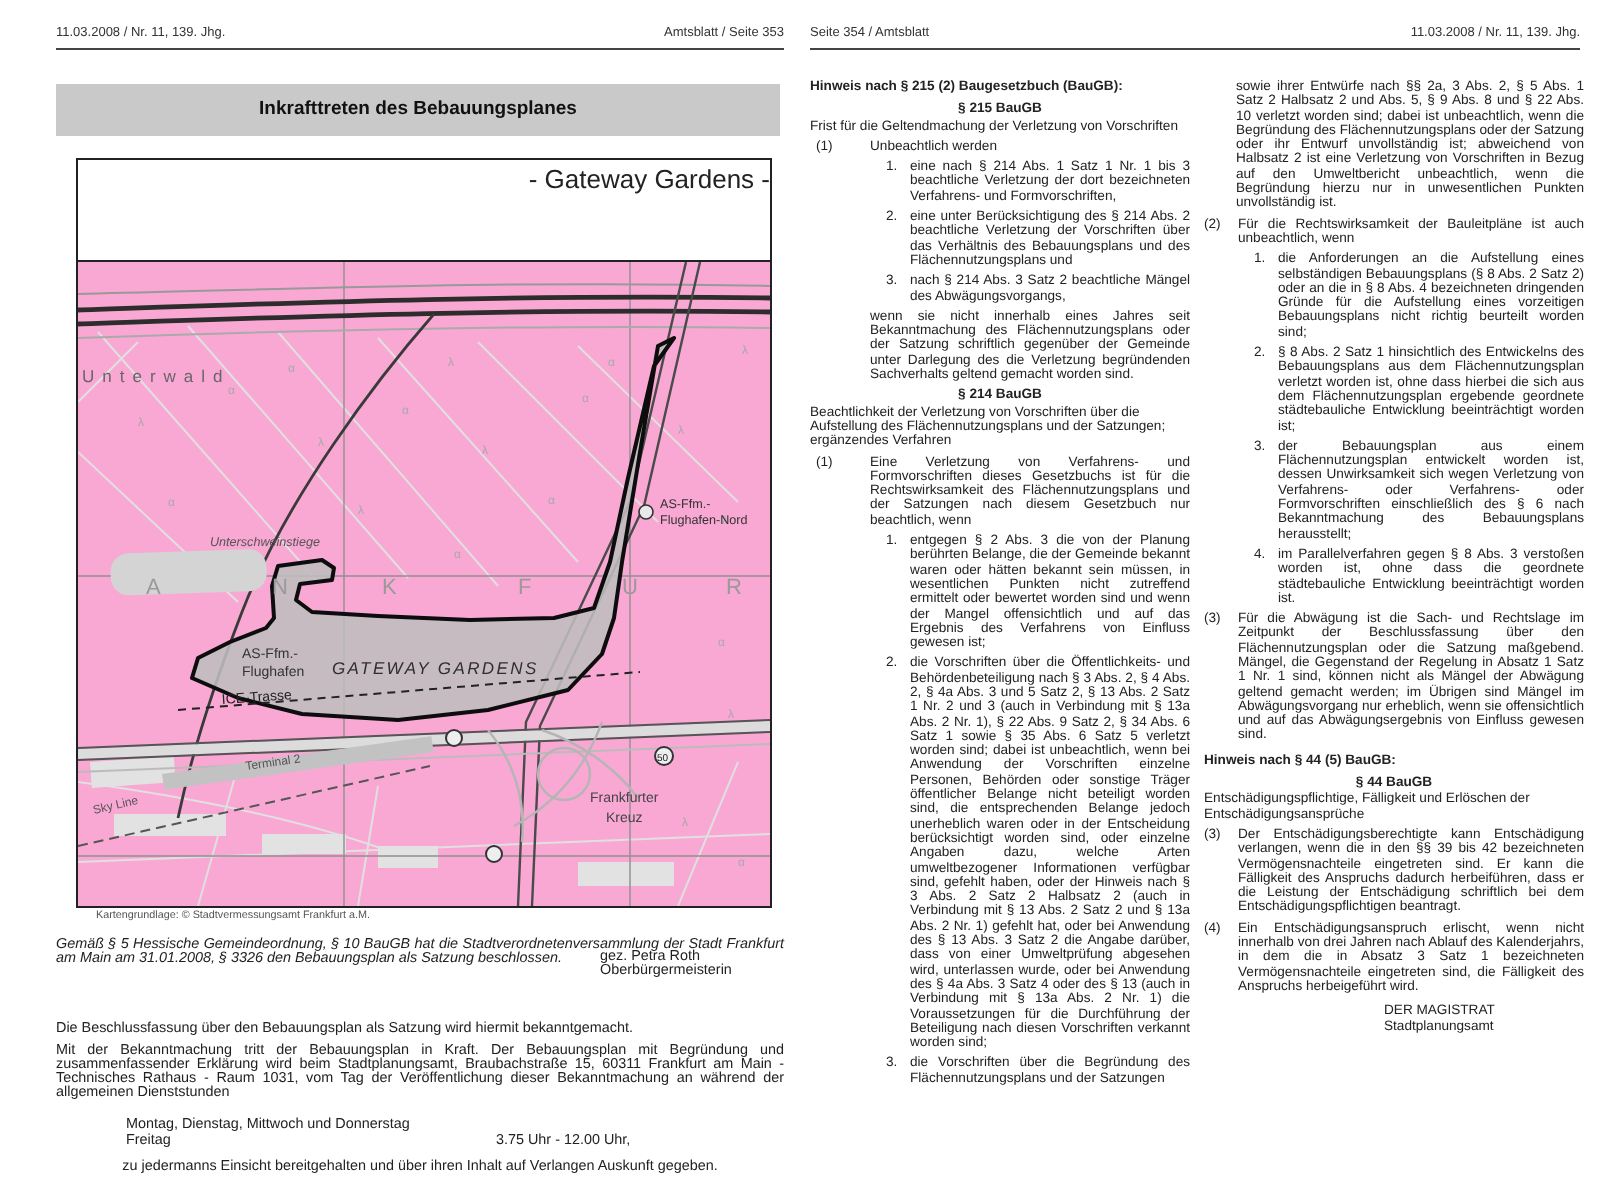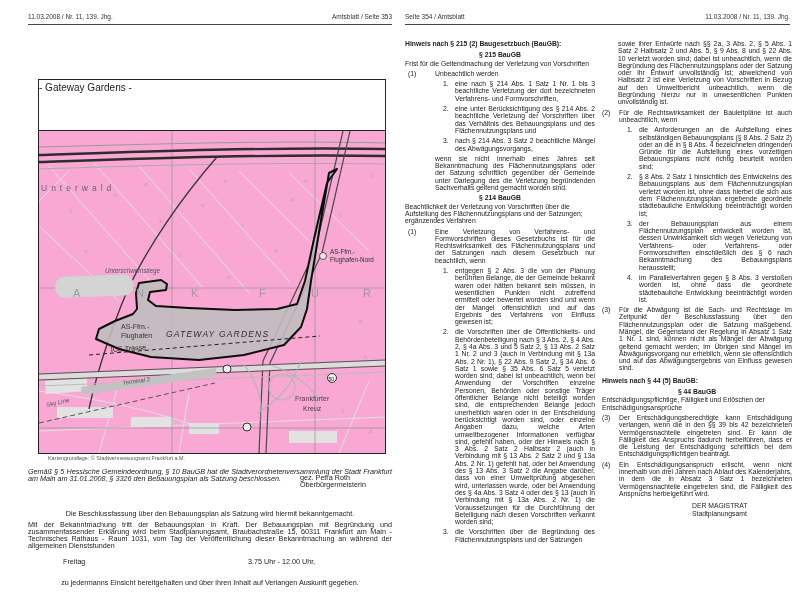--- a/index.html
+++ b/index.html
@@ -14,21 +14,21 @@
   .phead .hr{position:absolute;right:0;top:0;}
   .phead .rule{position:absolute;left:0;right:0;top:11px;border-top:1px solid #444;}
   
   .title-bar{
     position:absolute;left:28px;top:42px;width:362px;height:26px;
     background:#c9c9c9;text-align:center;line-height:26px;
     font-size:9.5px;font-weight:bold;color:#111;
   }
   .plan-box{position:absolute;left:38px;top:79px;width:346px;height:373px;border:1px solid #222;background:#fff;}
   .plan-title{margin-top:7px;text-align:center;font-size:12.5px;color:#222;}
-  .plan-sub{margin-top:2px;text-align:left;font-size:10px;color:#222;}
+  .plan-sub{margin-top:2px;text-align:right;font-size:13px;color:#222;}
   .map-wrap{position:absolute;left:0;top:50px;width:346px;height:322px;border-top:1px solid #222;overflow:hidden;background:#f9a8d4;}
   .map-caption{position:absolute;left:48px;top:455px;font-size:5.4px;color:#555;}
   .lbody{position:absolute;left:28px;width:364px;font-size:7.2px;line-height:7.1px;text-align:justify;color:#222;}
   .sig{position:absolute;left:300px;top:474px;font-size:7.2px;line-height:7.4px;color:#222;}
   .hours{position:absolute;left:28px;top:558px;width:364px;font-size:7.2px;line-height:7.6px;color:#222;}
   .hours .row{display:flex;}
   .hours .days{display:inline-block;width:185px;margin-left:35px;flex:none;}
   
   .rcol{position:absolute;top:40px;width:190px;font-size:6.8px;line-height:7.3px;text-align:justify;color:#222;}
   .col1{left:405px;}
@@ -55,20 +55,21 @@
 
 <div class="canvas">
 
   <section class="abs" style="left:0;top:0;width:400px;height:600px;">
     <div class="phead" style="left:28px;width:364px;">
       <span class="hl">11.03.2008 / Nr. 11, 139. Jhg.</span>
       <span class="hr">Amtsblatt / Seite 353</span>
       <span class="rule"></span>
     </div>
 
+    <div class="title-bar">Inkrafttreten des Bebauungsplanes</div>
 
     <div class="plan-box">
       <div class="plan-sub">- Gateway Gardens -</div>
 
       <div class="map-wrap">
         <svg width="346" height="322" viewBox="0 0 346 322" xmlns="http://www.w3.org/2000/svg">
 
           <g stroke="#e0e0e0" stroke-width="1" fill="none">
             <path d="M10,35 L120,160"></path>
               <path d="M55,32 L165,158"></path>
@@ -201,26 +202,27 @@
 
     <div class="map-caption">Kartengrundlage: © Stadtvermessungsamt Frankfurt a.M.</div>
 
     <p class="lbody" style="top:468px;margin:0;font-style:italic;">Gemäß § 5 Hessische Gemeindeordnung, § 10 BauGB hat die Stadtverordnetenversammlung der Stadt Frankfurt am Main am 31.01.2008, § 3326 den Bebauungsplan als Satzung beschlossen.</p>
 
     <div class="sig">
       <div>gez. Petra Roth</div>
       <div>Oberbürgermeisterin</div>
     </div>
 
-    <p class="lbody" style="top:510px;margin:0;text-align:center;">Die Beschlussfassung über den Bebauungsplan als Satzung wird hiermit bekanntgemacht.</p>
+    <p class="lbody" style="top:510px;margin:0;text-align:left;">Die Beschlussfassung über den Bebauungsplan als Satzung wird hiermit bekanntgemacht.</p>
 
     <p class="lbody" style="top:521px;margin:0;">Mit der Bekanntmachung tritt der Bebauungsplan in Kraft. Der Bebauungsplan mit Begründung und zusammenfassender Erklärung wird beim Stadtplanungsamt, Braubachstraße 15, 60311 Frankfurt am Main - Technisches Rathaus - Raum 1031, vom Tag der Veröffentlichung dieser Bekanntmachung an während der allgemeinen Dienststunden</p>
 
     <div class="hours">
       <div class="row">
+        <span class="days">Montag, Dienstag, Mittwoch und Donnerstag</span>
       </div>
       <div class="row">
         <span class="days">Freitag</span>
         <span>3.75 Uhr - 12.00 Uhr,</span>
       </div>
     </div>
 
     <p class="lbody" style="top:579px;margin:0;text-align:center;">zu jedermanns Einsicht bereitgehalten und über ihren Inhalt auf Verlangen Auskunft gegeben.</p>
   </section>
 

